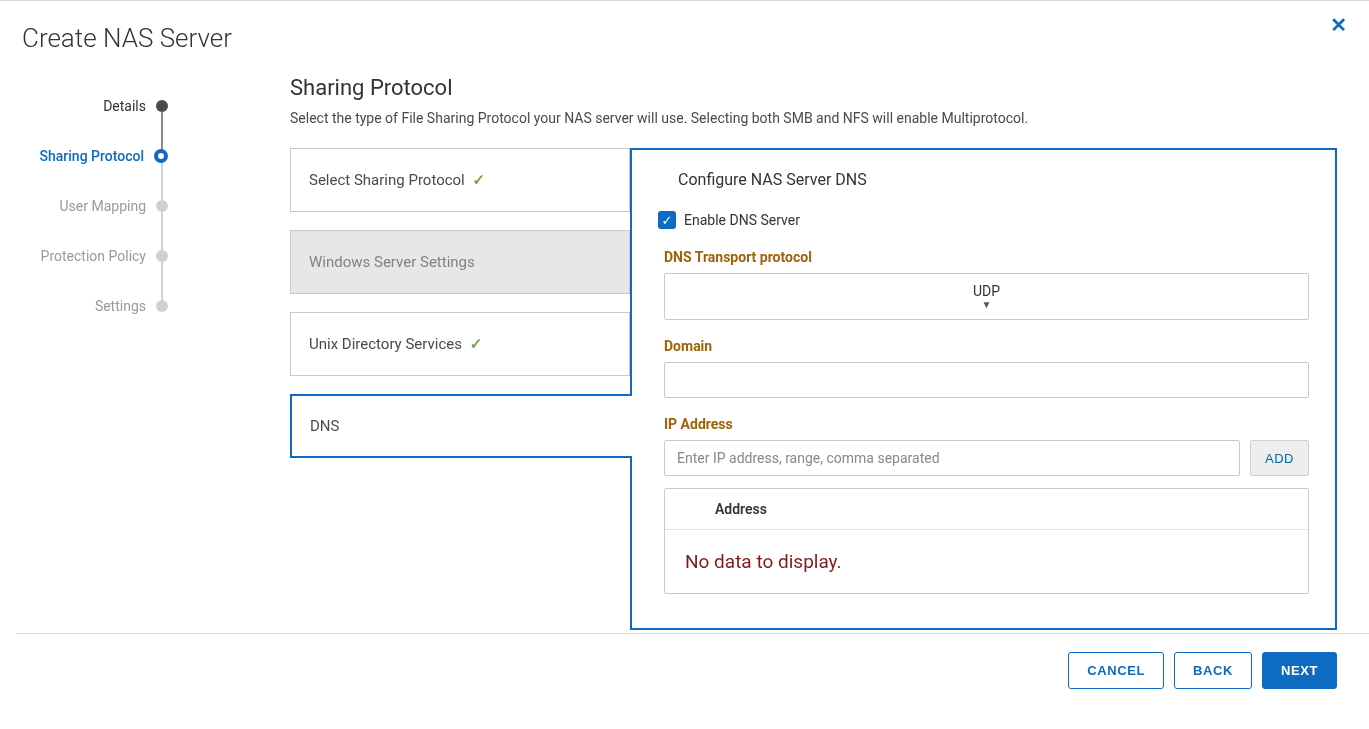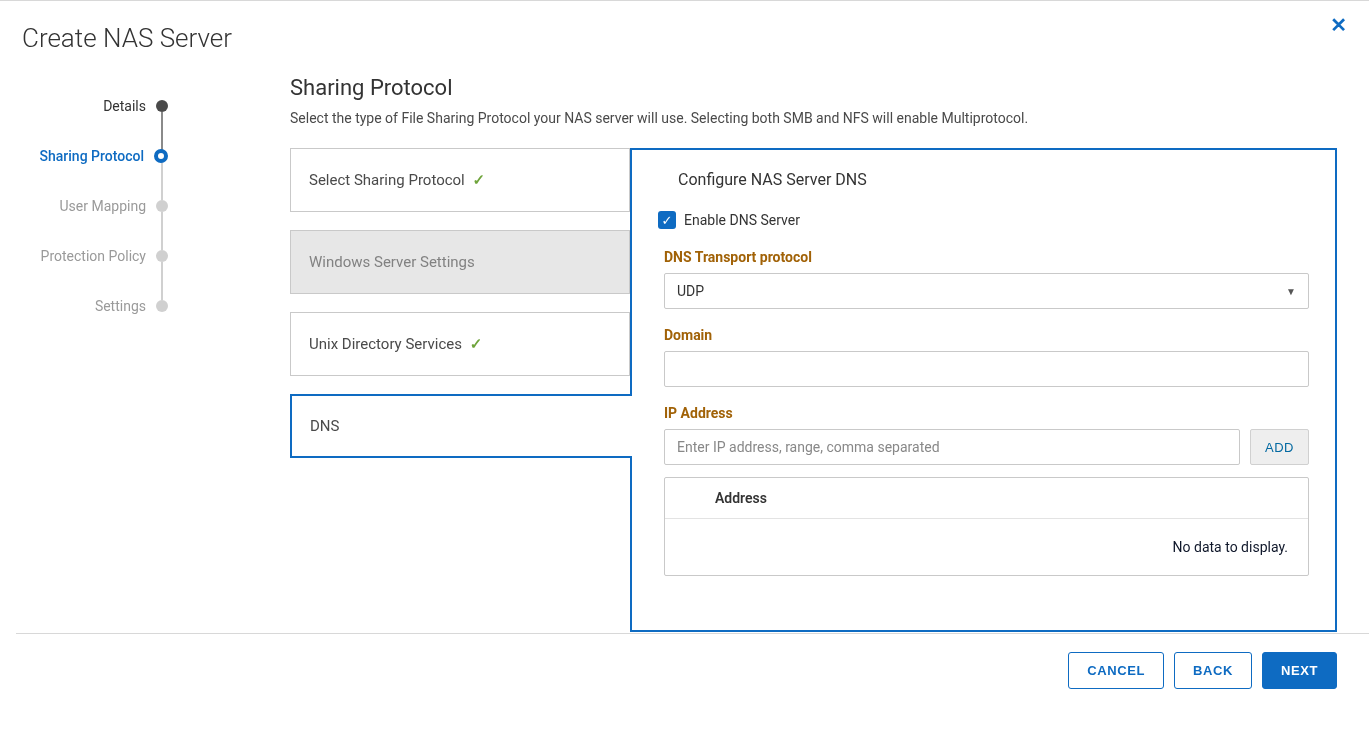--- a/index.html
+++ b/index.html
@@ -129,21 +129,21 @@
       margin-right: -2px;
     }
     .check {
       color: #6fa43b;
       font-weight: bold;
       margin-left: 4px;
     }
     .col-right {
       flex: 1;
       border: 2px solid #0e6bc2;
-      padding: 20px 26px 36px 32px;
+      padding: 20px 26px 16px 32px;
       margin-left: 0;
       min-height: 438px;
       position: relative;
       z-index: 2;
     }
     .panel-title {
       font-size: 16px;
       color: #333;
       margin-bottom: 22px;
       margin-left: 14px;
@@ -176,20 +176,21 @@
     }
     .select, .text-input {
       width: 100%;
       border: 1px solid #c9c9c9;
       border-radius: 2px;
       padding: 9px 12px;
       font-size: 14px;
       color: #333;
       background: #fff;
       font-family: inherit;
+      flex-direction: column;
     }
     .select {
       display: flex;
       justify-content: space-between;
       align-items: center;
       cursor: pointer;
     }
     .caret { font-size: 10px; color: #555; }
     .text-input::placeholder { color: #888; }
     .ip-row { display: flex; gap: 10px; align-items: stretch; }
@@ -211,23 +212,23 @@
       margin-top: 12px;
     }
     .thead {
       padding: 12px 50px;
       font-weight: 600;
       border-bottom: 1px solid #e3e3e3;
       font-size: 14px;
     }
     .tbody-empty {
       padding: 20px;
-      text-align: right;
-      color: #0f172a;
-      font-size: 14px;
+      text-align: left;
+      color: #7f1d1d;
+      font-size: 19px;
     }
     
     .footer {
       position: absolute;
       left: 16px; right: 0; bottom: 40px;
       border-top: 1px solid #d8d8d8;
       padding: 18px 32px 0 0;
       display: flex;
       justify-content: flex-end;
       gap: 10px;

